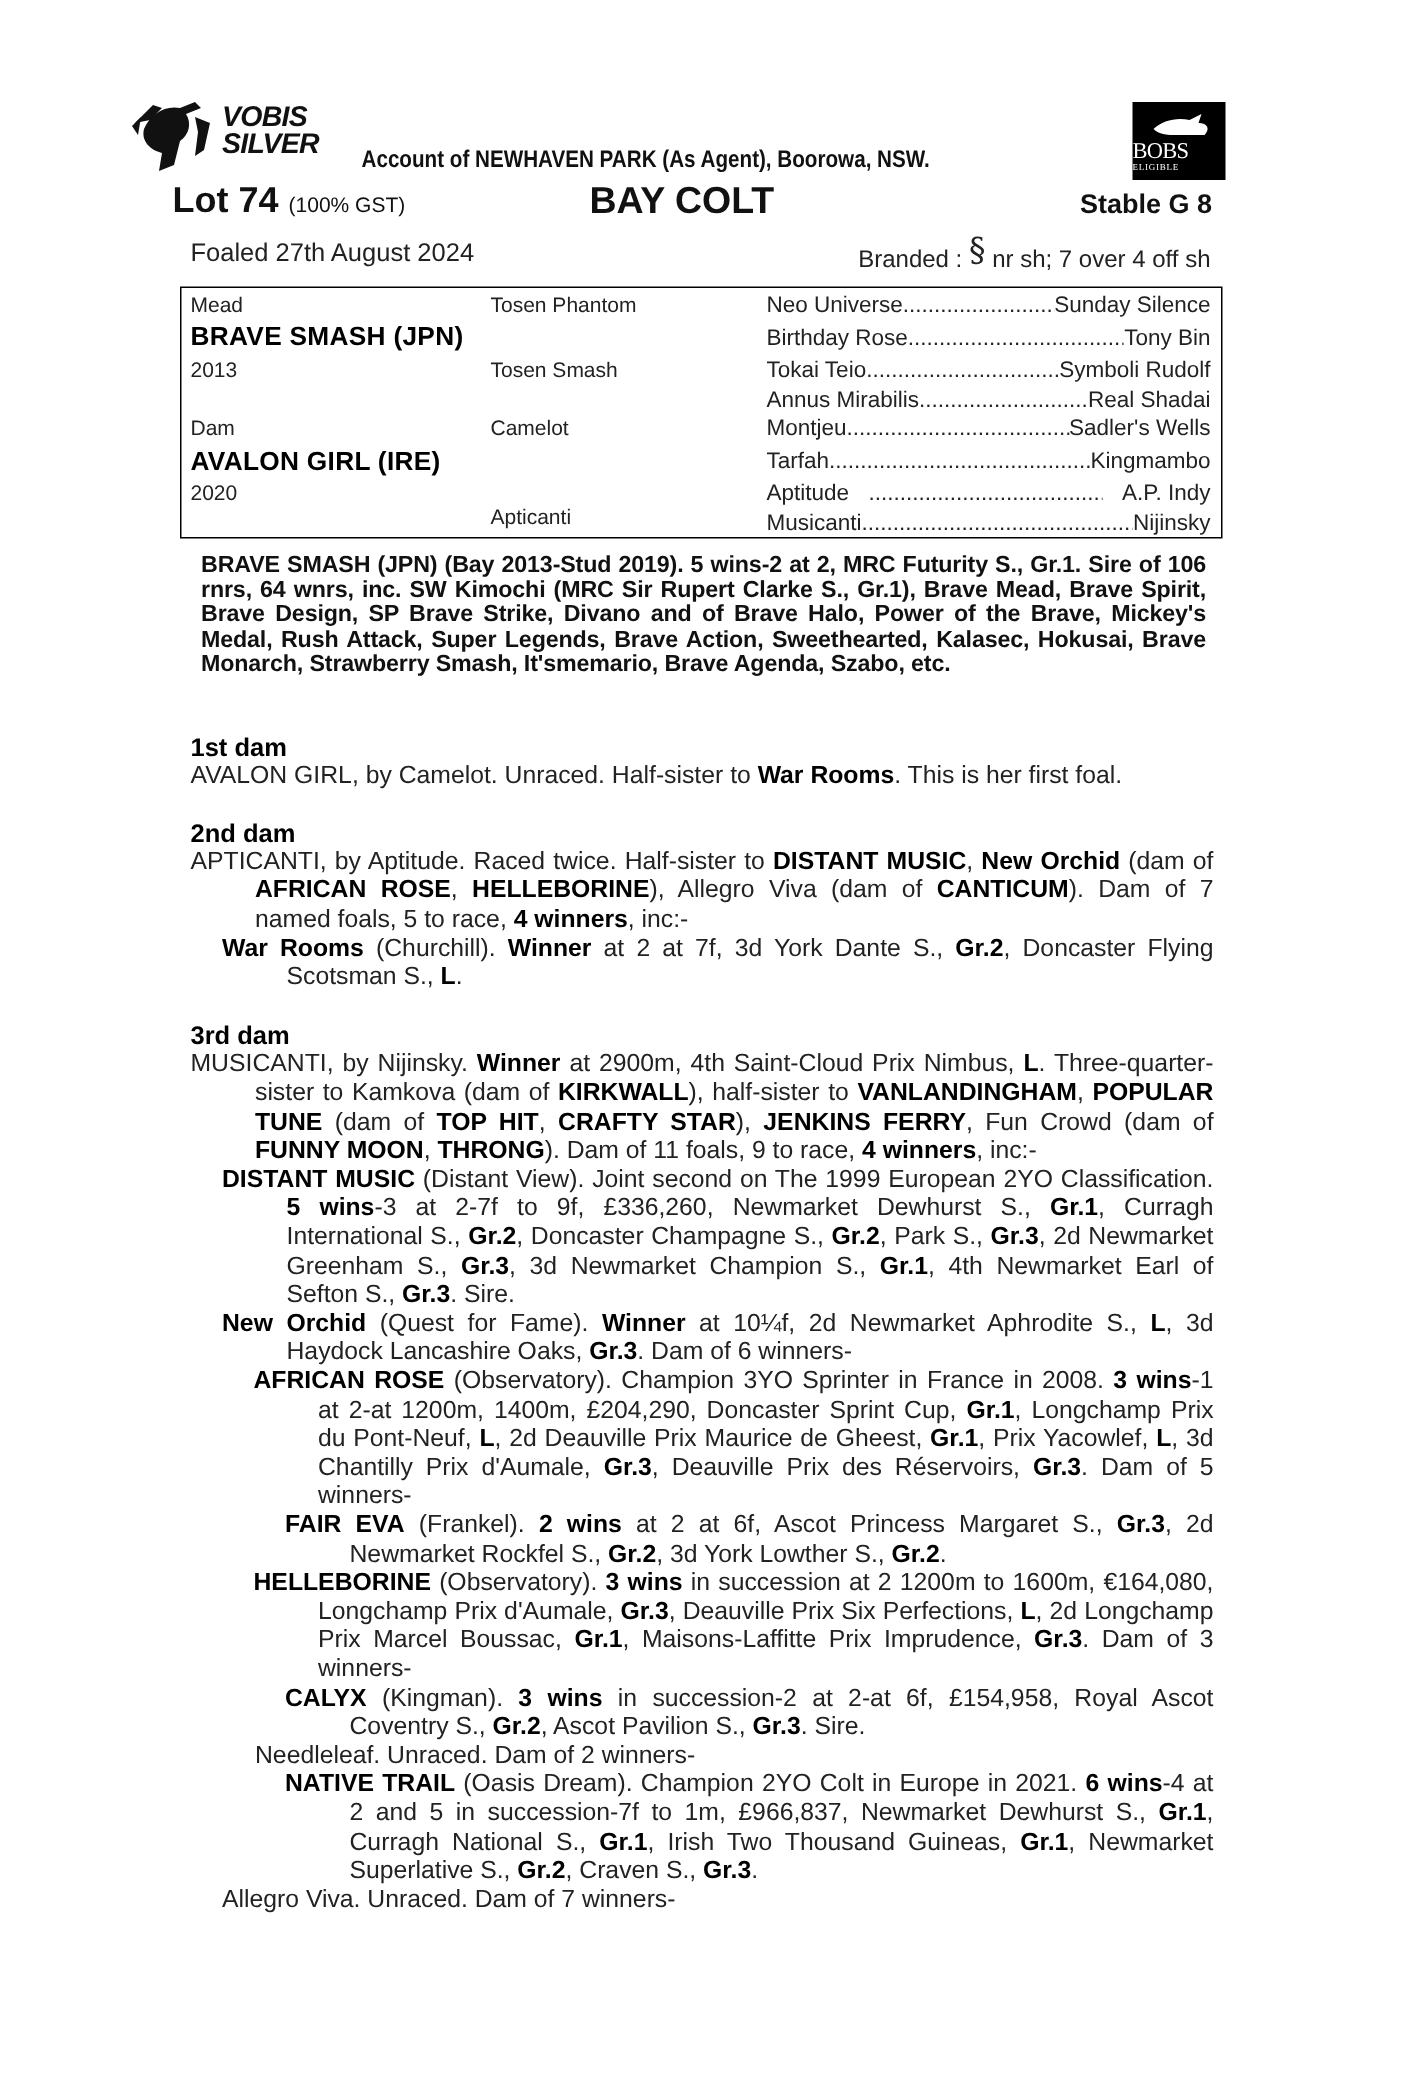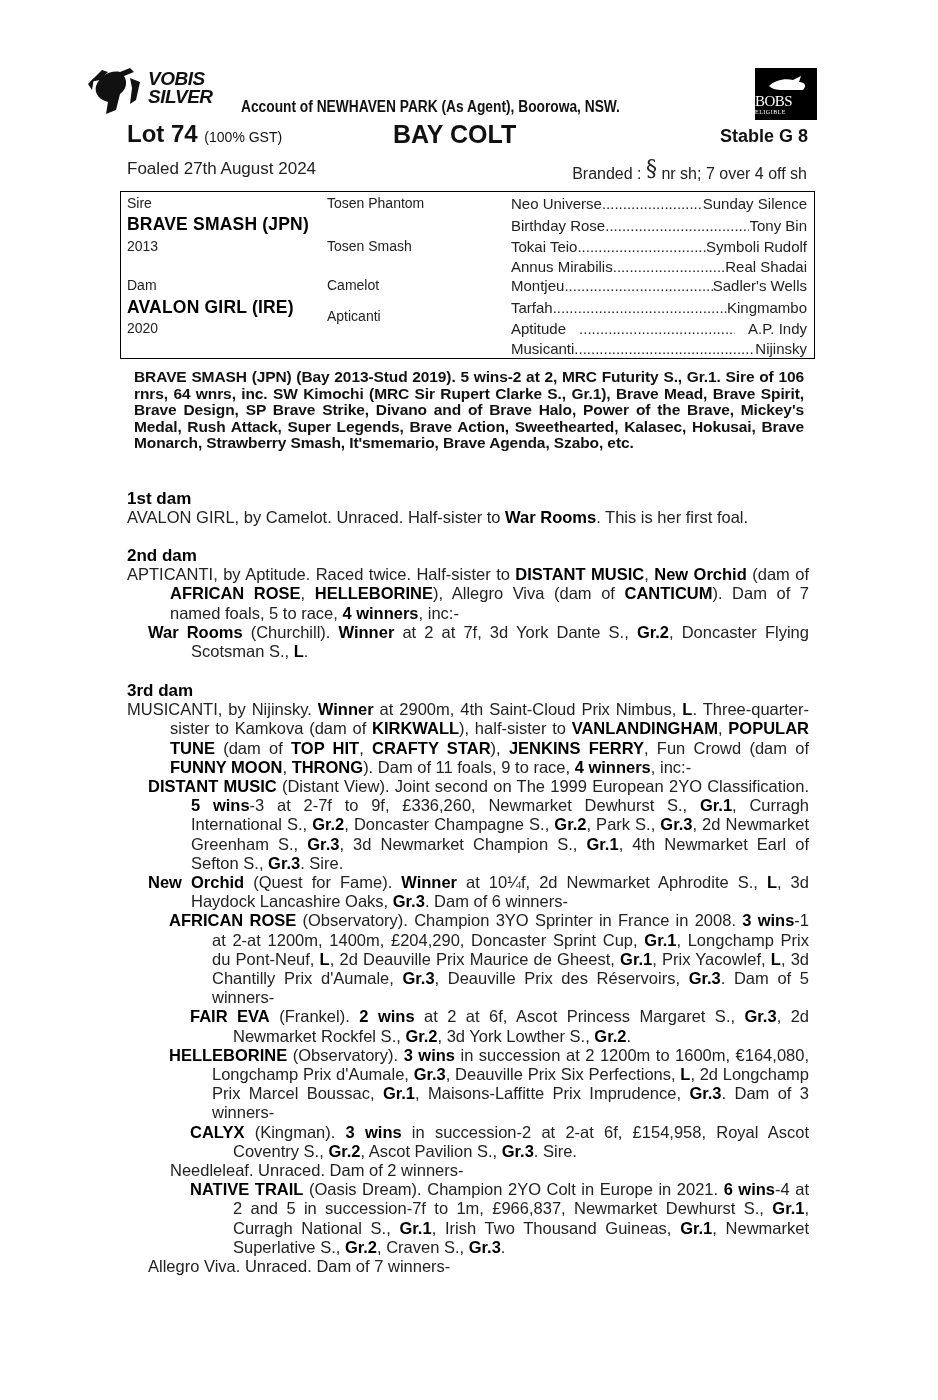--- a/index.html
+++ b/index.html
@@ -4,21 +4,21 @@
 <style>
   html, body { margin: 0; padding: 0; background: #ffffff; }
   body { width: 938px; height: 1400px; position: relative; overflow: hidden; color: #111; font-family: "Liberation Sans", sans-serif; }
   .abs { position: absolute; }
   .logo { left: 86px; top: 64px; width: 140px; height: 52px; }
   .logo-text { left: 148px; top: 70px; font-family: "Liberation Sans", sans-serif; font-weight: bold; font-style: italic; font-size: 19px; line-height: 18px; letter-spacing: -0.5px; }
   .account { left: 241px; top: 98px; font-family: "Liberation Sans", sans-serif; font-weight: bold; font-size: 16px; transform: scaleX(0.86); transform-origin: left; white-space: nowrap; }
   .bobs { left: 755px; top: 68px; width: 62px; height: 52px; background: #000; color: #fff; text-align: left; }
   .bobs .b1 { position: absolute; top: 25px; left: 0; width: 62px; font-family: "Liberation Serif", serif; font-size: 15px; letter-spacing: -0.5px; }
   .bobs .b2 { position: absolute; top: 41px; left: 0; width: 62px; font-family: "Liberation Serif", serif; font-size: 6px; letter-spacing: 0.5px; }
-  .lot { left: 127px; top: 120px; font-weight: bold; font-size: 24px; white-space: nowrap; }
+  .lot { left: 115px; top: 120px; font-weight: bold; font-size: 24px; white-space: nowrap; }
   .lot .gst { font-weight: normal; font-size: 14px; }
   .sex { left: 393px; top: 120px; font-weight: bold; font-size: 25px; }
   .stable { right: 130px; top: 126px; font-weight: bold; font-size: 18px; }
   .foaled { left: 127px; top: 159px; font-size: 17px; color: #222; }
   .branded { right: 131px; top: 159px; font-size: 16px; color: #222; white-space: nowrap; }
   .branded .mark { font-family: "DejaVu Serif", serif; font-size: 22px; position: relative; top: -4px; }
 
   .pedigree { left: 120px; top: 191px; width: 695px; height: 168px; border: 1.5px solid #000; box-sizing: border-box; font-size: 14px; color: #222; }
   .pedigree .cell { position: absolute; white-space: nowrap; }
   .pedigree .big { font-weight: bold; font-size: 17.5px; color: #000; letter-spacing: 0.2px; }
@@ -68,31 +68,31 @@
 <div class="abs sex">BAY COLT</div>
 <div class="abs stable">Stable G 8</div>
 <div class="abs foaled">Foaled 27th August 2024</div>
 <div class="abs branded">
   <span>Branded :</span>
   <span class="mark">§</span>
   <span>nr sh; 7 over 4 off sh</span>
 </div>
 
 <div class="abs pedigree">
-  <div class="cell" style="left:6px;top:3px;">Sire</div>
+  <div class="cell" style="left:6px;top:3px;">Mead</div>
   <div class="cell big" style="left:6px;top:22px;">BRAVE SMASH (JPN)</div>
   <div class="cell" style="left:6px;top:46px;">2013</div>
   <div class="cell" style="left:206px;top:3px;">Tosen Phantom</div>
   <div class="cell" style="left:206px;top:46px;">Tosen Smash</div>
 
   <div class="cell" style="left:6px;top:85px;">Dam</div>
   <div class="cell big" style="left:6px;top:105px;">AVALON GIRL (IRE)</div>
   <div class="cell" style="left:6px;top:128px;">2020</div>
   <div class="cell" style="left:206px;top:85px;">Camelot</div>
-  <div class="cell" style="left:206px;top:116px;text-align:right;">Apticanti</div>
+  <div class="cell" style="left:206px;top:144px;text-align:right;">Apticanti</div>
 
   <div class="anc" style="top:3px;">
       <span>Neo Universe</span>
       <span class="dots"></span>
       <span>Sunday Silence</span>
     </div>
   <div class="anc" style="top:25px;">
       <span>Birthday Rose</span>
       <span class="dots"></span>
       <span>Tony Bin</span>

